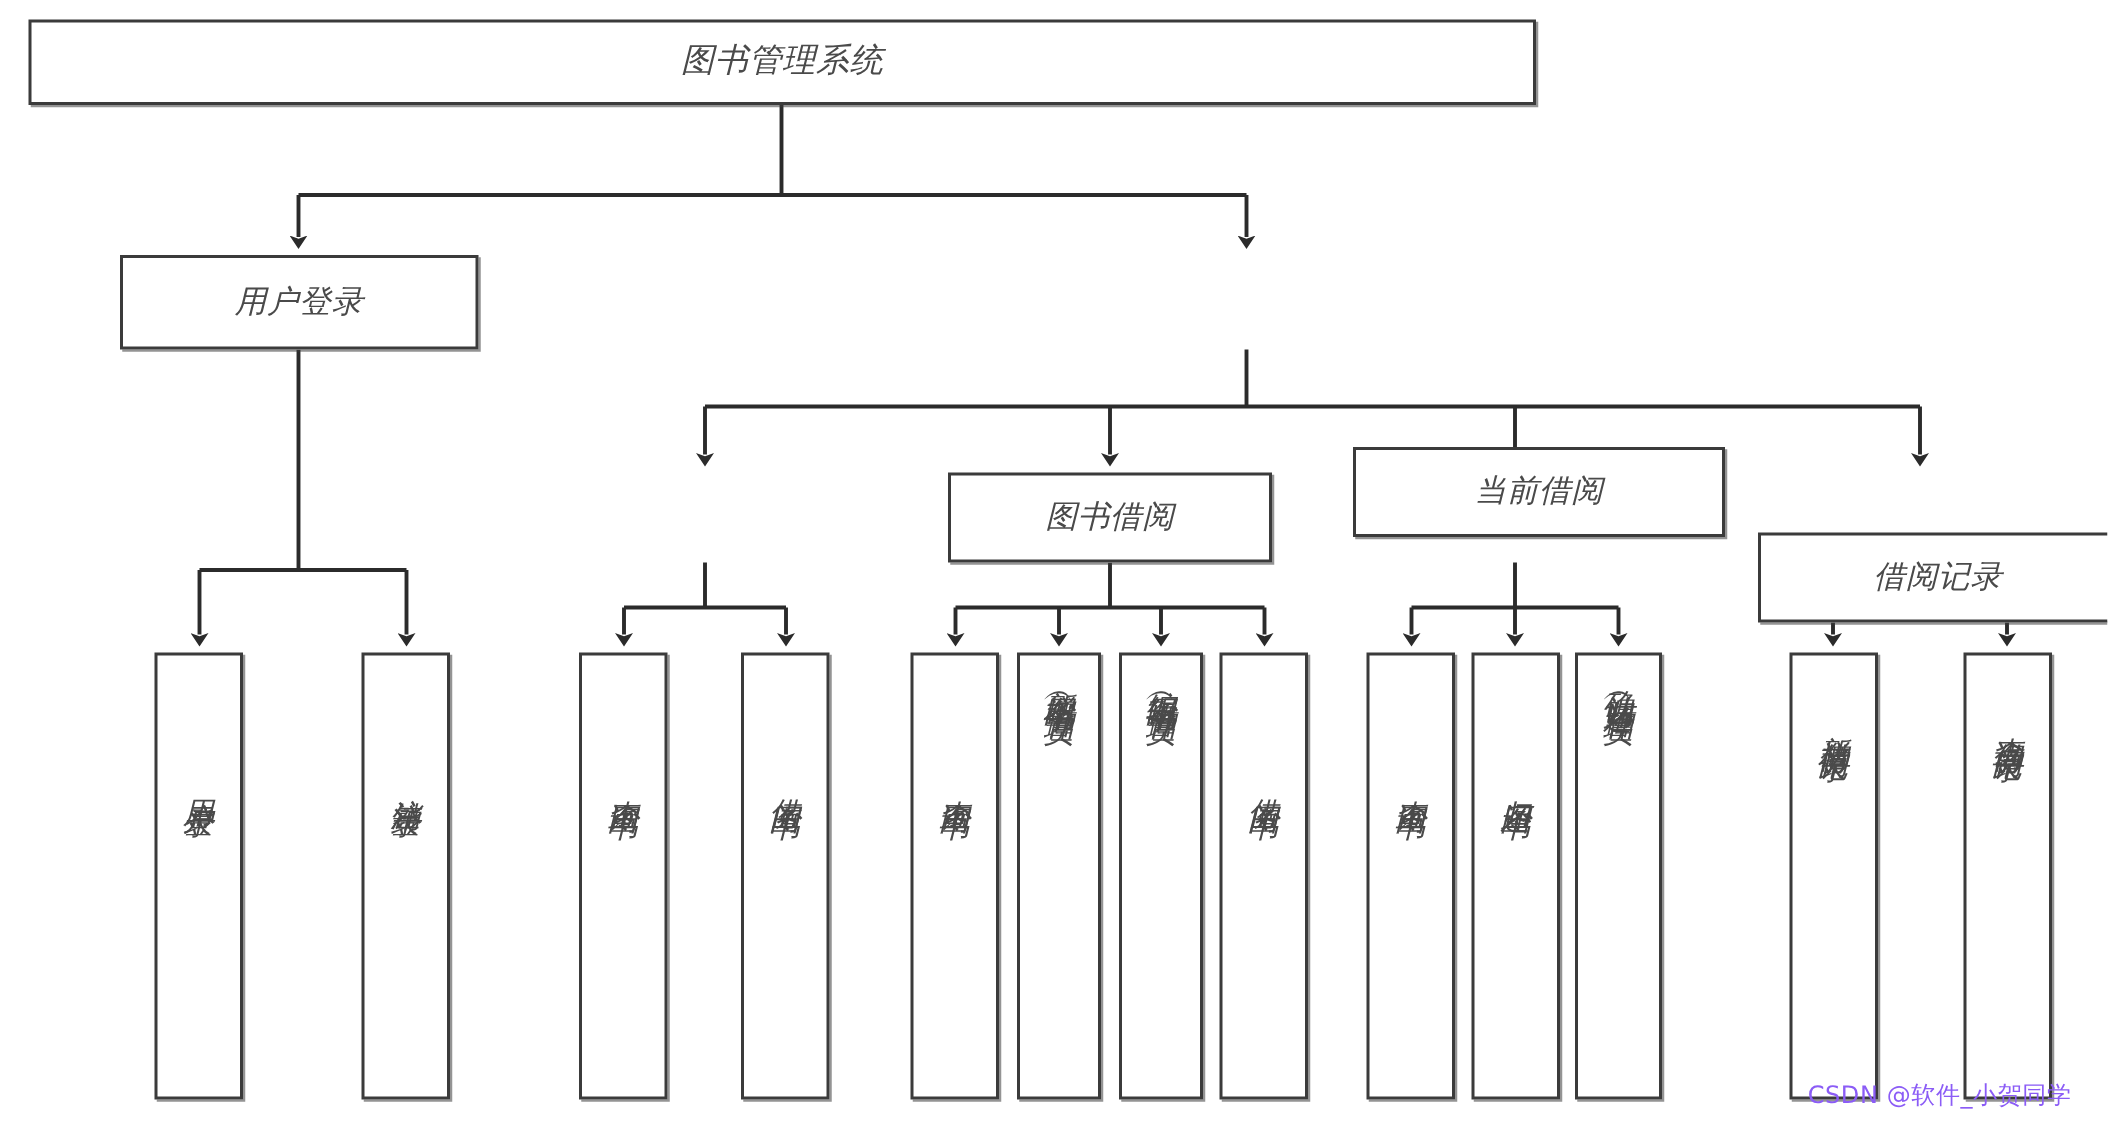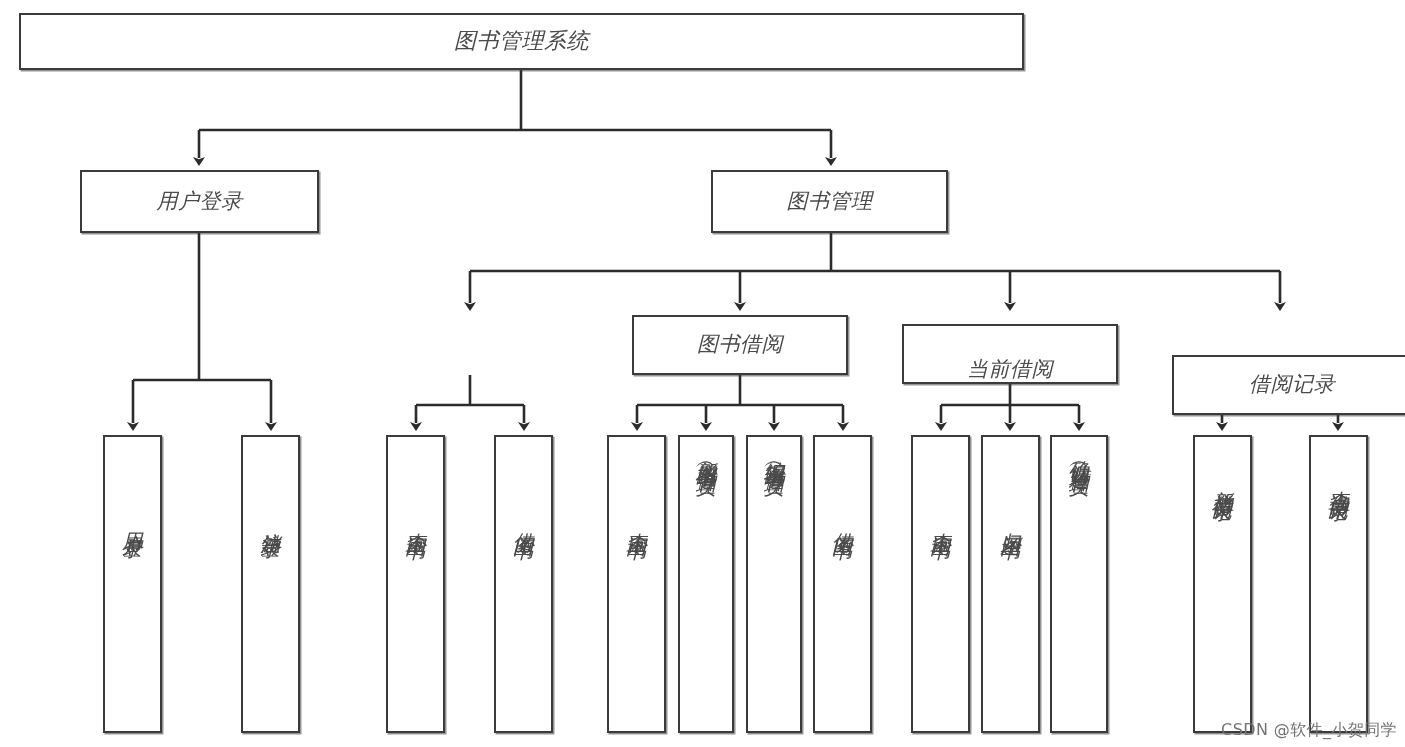--- a/index.html
+++ b/index.html
@@ -56,24 +56,24 @@
     text-orientation: upright;
     font-size: 20px;
     letter-spacing: 2.5px;
     line-height: 1;
     white-space: nowrap;
     display: block;
     margin: 0 auto;
   }
   .watermark {
     position: absolute;
-    right: 8px;
+    right: 24px;
     bottom: 6px;
     font-size: 16px;
-    color: #737373;
+    color: #8b5cf6;
     letter-spacing: 0.4px;
     white-space: nowrap;
     font-family: "DejaVu Sans", "Liberation Sans", sans-serif;
   }
 </style>
 </head>
 <body>
 
 <div id="canvas">
 
@@ -127,28 +127,25 @@
     </g>
   </svg>
 
   <div class="node root" style="left:19px; top:13px; width:1005px; height:57px;">
     <span class="label">图书管理系统</span>
   </div>
 
   <div class="node" style="left:80px; top:170px; width:239px; height:63px;">
     <span class="label">用户登录</span>
   </div>
-  <div class="node" style="left:711px; top:170px; width:237px; height:63px;">
-    <span class="label">图书管理</span>
-  </div>
 
   <div class="node" style="left:632px; top:315px; width:216px; height:60px;">
     <span class="label">图书借阅</span>
   </div>
-  <div class="node" style="left:902px; top:324px; width:216px; height:60px;align-items:flex-end;">
+  <div class="node" style="left:902px; top:298px; width:248px; height:60px;">
     <span class="label">当前借阅</span>
   </div>
   <div class="node" style="left:1172px; top:315px; width:240px; height:60px;margin-top:40px;">
     <span class="label">借阅记录</span>
   </div>
 
   <div class="node vertical" style="left:103px; top:435px; width:59px; height:298px; padding-top:80px;">
     <span class="label">用户登录</span>
   </div>
   <div class="node vertical" style="left:241px; top:435px; width:59px; height:298px; padding-top:80px;">

